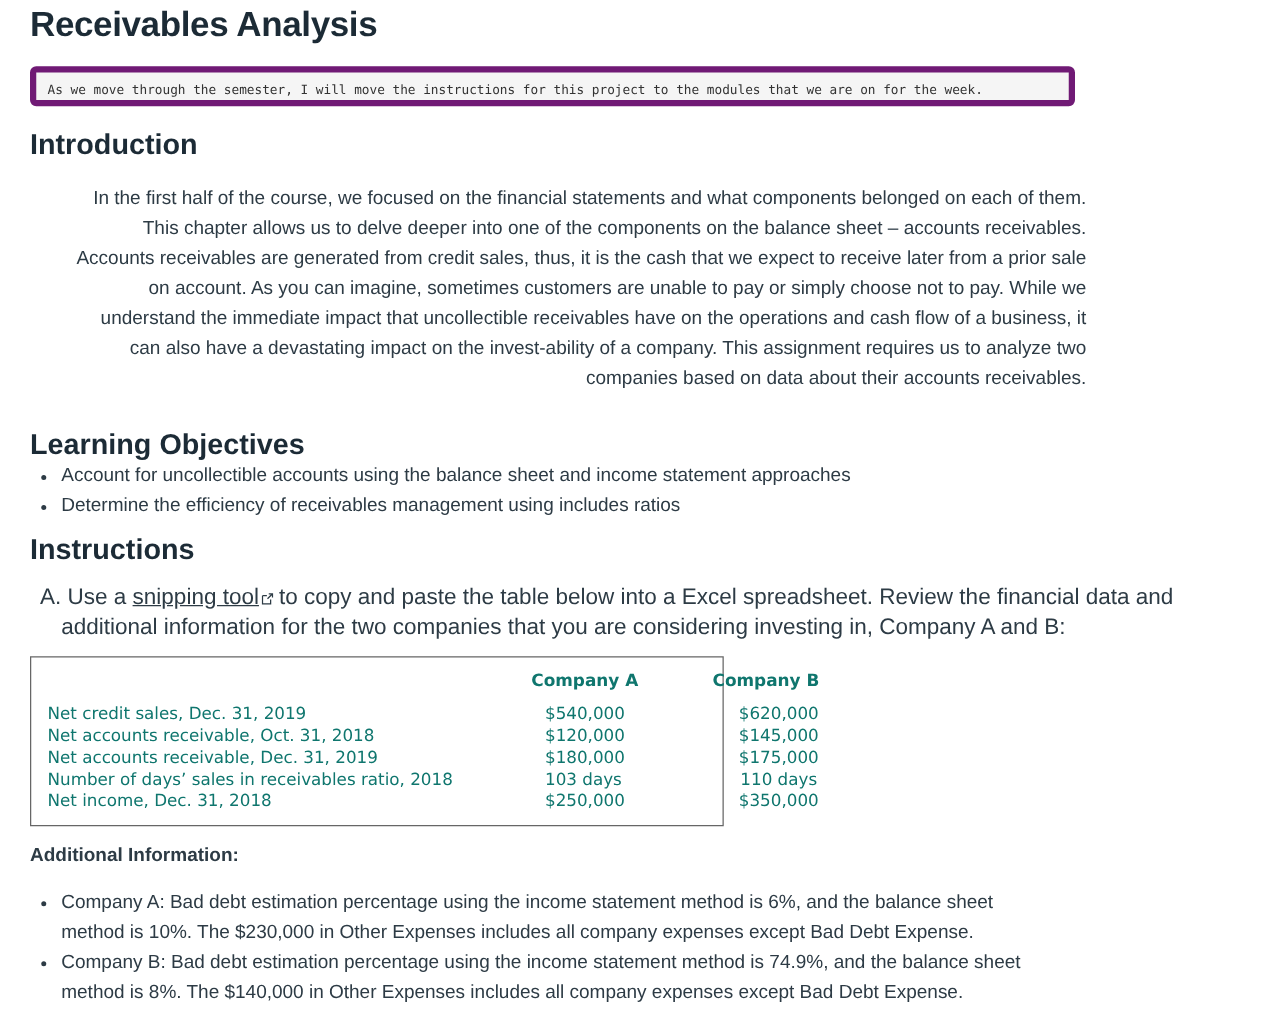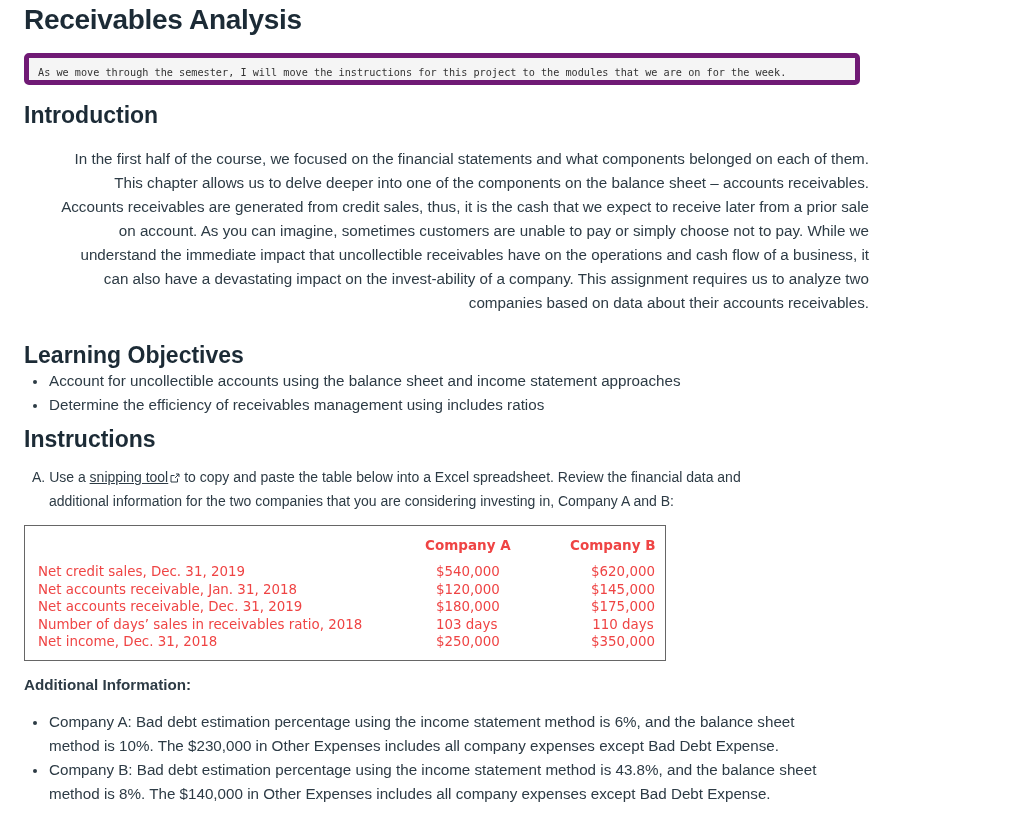--- a/index.html
+++ b/index.html
@@ -90,21 +90,21 @@
       top: 11px;
       width: 4px;
       height: 4px;
       border-radius: 50%;
       background: #2d3b45;
     }
     .instr-a {
       position: absolute;
       top: 465px;
       left: 8px;
-      font-size: 14px;
+      font-size: 18px;
       line-height: 24px;
       width: 840px;
     }
     .instr-a .line { display: block; white-space: nowrap; }
     .instr-a .indent { padding-left: 17px; }
     .link {
       color: #2d3b45;
       text-decoration: underline;
       cursor: pointer;
     }
@@ -113,27 +113,27 @@
       width: 10px;
       height: 10px;
       vertical-align: -1px;
       margin-left: 2px;
       margin-right: 4px;
     }
     .data-table-box {
       position: absolute;
       top: 525px;
       left: 0;
-      width: 642px;
+      width: 555px;
       height: 136px;
       border: 1px solid #666;
       box-sizing: border-box;
       background: #fff;
       font-family: "DejaVu Sans", sans-serif;
-      color: #ef4444;
+      color: #0f766e;
     }
     .data-table-box .hdr {
       position: absolute;
       top: 11px;
       font-size: 13.5px;
       font-weight: bold;
       white-space: nowrap;
     }
     .data-table-box .row {
       position: absolute;
@@ -204,21 +204,21 @@
   <div class="data-table-box">
     <div class="hdr" style="left:400px;">Company A</div>
     <div class="hdr" style="left:545px;">Company B</div>
 
     <div class="row" style="top:37px;">
       <span class="lbl">Net credit sales, Dec. 31, 2019</span>
       <span class="va">$540,000</span>
       <span class="vb">$620,000</span>
     </div>
     <div class="row" style="top:54.6px;">
-      <span class="lbl">Net accounts receivable, Jan. 31, 2018</span>
+      <span class="lbl">Net accounts receivable, Oct. 31, 2018</span>
       <span class="va">$120,000</span>
       <span class="vb">$145,000</span>
     </div>
     <div class="row" style="top:72.2px;">
       <span class="lbl">Net accounts receivable, Dec. 31, 2019</span>
       <span class="va">$180,000</span>
       <span class="vb">$175,000</span>
     </div>
     <div class="row" style="top:89.8px;">
       <span class="lbl">Number of days’ sales in receivables ratio, 2018</span>
@@ -233,18 +233,18 @@
   </div>
 
   <div class="addl-label">Additional Information:</div>
 
   <ul class="bullets addl" style="top:710px;">
     <li>
       <span class="cont">Company A: Bad debt estimation percentage using the income statement method is 6%, and the balance sheet</span>
       <span class="cont">method is 10%. The $230,000 in Other Expenses includes all company expenses except Bad Debt Expense.</span>
     </li>
     <li>
-      <span class="cont">Company B: Bad debt estimation percentage using the income statement method is 43.8%, and the balance sheet</span>
+      <span class="cont">Company B: Bad debt estimation percentage using the income statement method is 74.9%, and the balance sheet</span>
       <span class="cont">method is 8%. The $140,000 in Other Expenses includes all company expenses except Bad Debt Expense.</span>
     </li>
   </ul>
 
 </div>
 
 </body></html>

